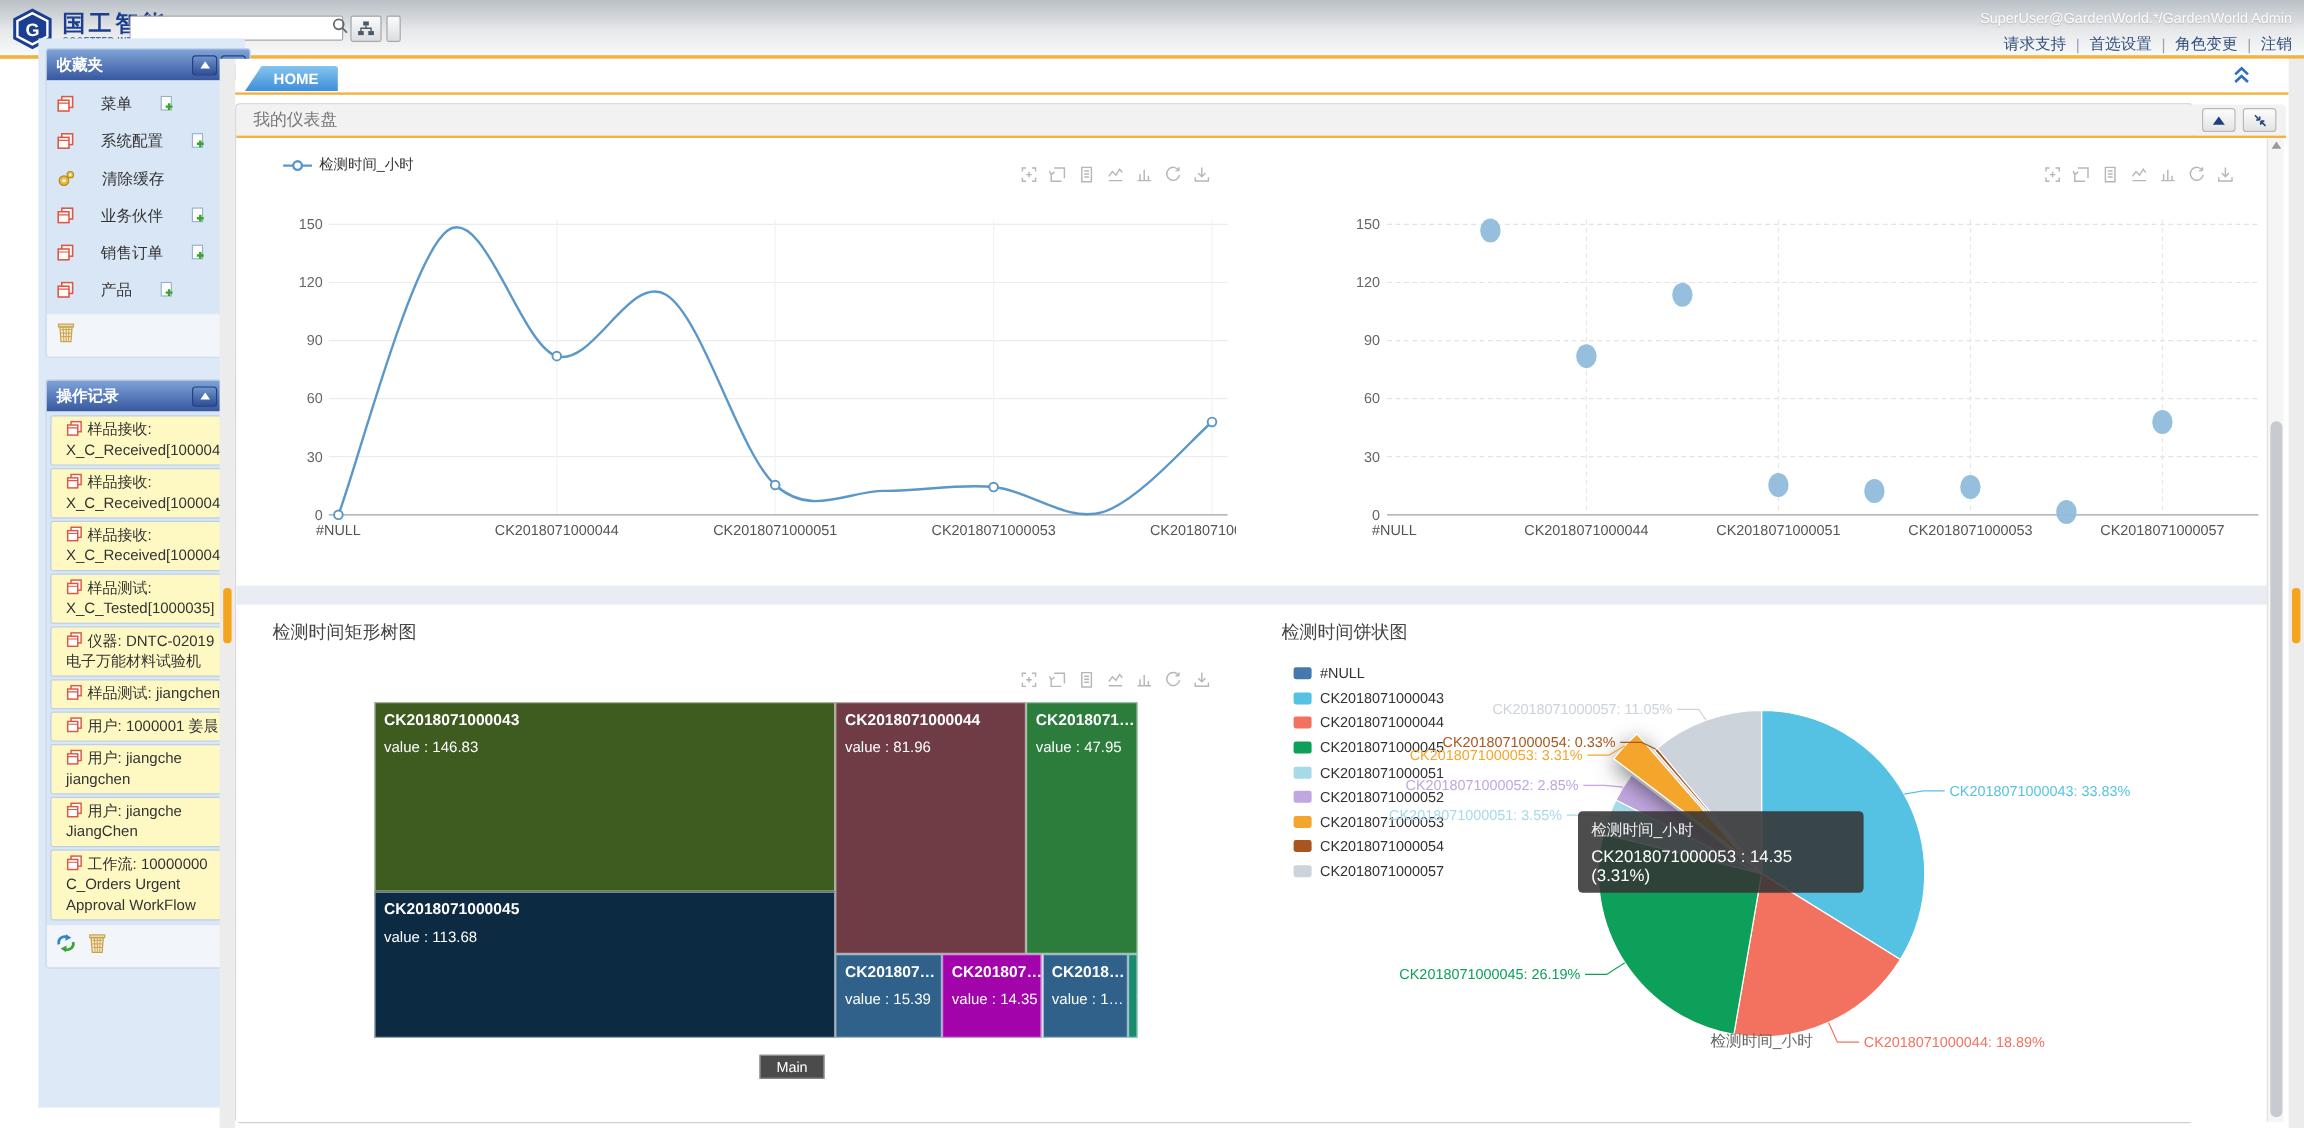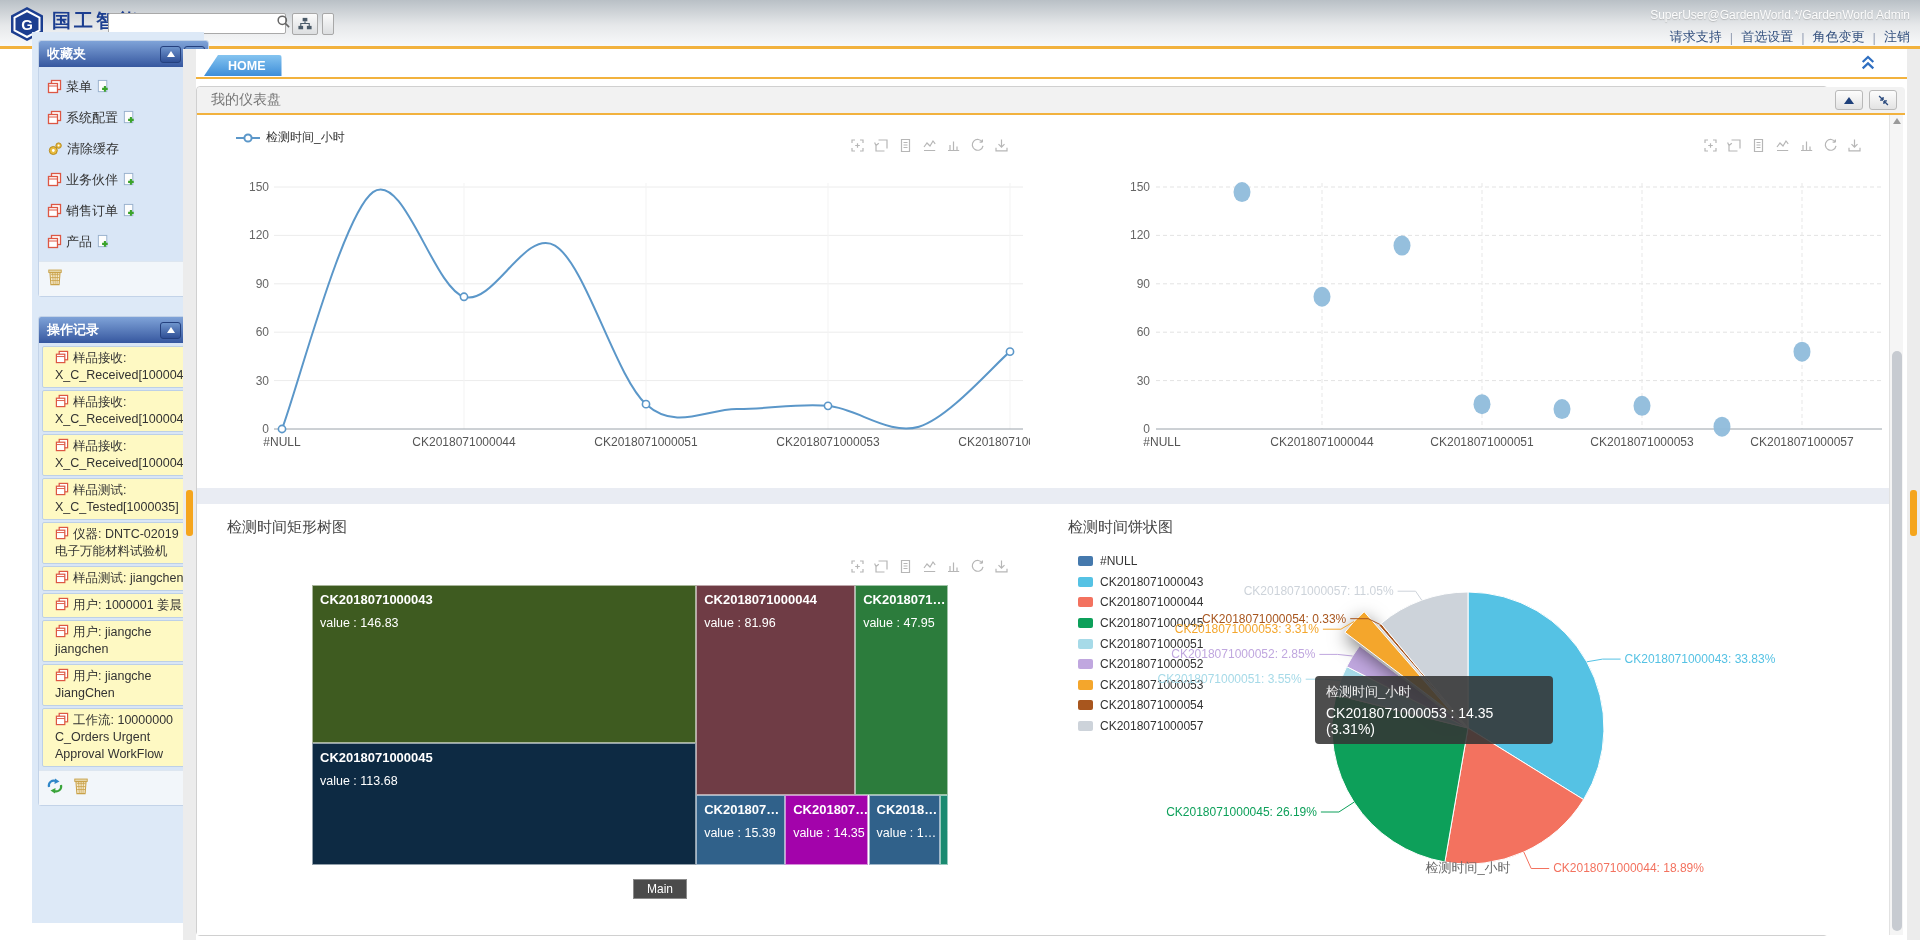--- a/index.html
+++ b/index.html
@@ -31,21 +31,21 @@
   .side-panel { position:absolute; left:6px; width:171px; background:#fdfdfe;
     border:1px solid #c3d3e8; border-radius:3px; }
   .side-panel-header { height:26px; background:linear-gradient(180deg,#7fa3d8,#36579f);
     border-radius:2px 2px 0 0; display:flex; align-items:center; padding:0 3px 0 8px; }
   .side-panel-title { color:#fff; font-weight:bold; font-size:13px; flex:1; }
   .sp-btn { width:21px; height:17px; margin-left:3px; border:1px solid #24407e; border-radius:3px;
     background:linear-gradient(#6e94cc,#2f4f96); display:flex; align-items:center; justify-content:center; }
   .tri-up-w { width:0; height:0; border-left:4px solid transparent; border-right:4px solid transparent;
     border-bottom:6px solid #fff; }
   .fav-body { background:#d9e6f6; padding:4px 0; }
-  .fav-item { height:31px; display:flex; align-items:center; gap:4px; padding-left:8px;
+  .fav-item { height:31px; display:flex; align-items:center; gap:22px; padding-left:8px;
     font-size:13px; color:#333; cursor:pointer; }
   .tool-row { background:#f2f6fa; border-top:1px solid #dde6f0; padding:5px 6px; display:flex; gap:6px; }
   .act-body { background:#d9e6f6; padding:3px; display:flex; flex-direction:column; gap:2px; }
   .act-item { background:#fef9c3; border:1px solid #bdd0e7; border-radius:2px; padding:3px 12px;
     font-size:12.5px; color:#333; line-height:17px; cursor:pointer; }
   .act-item svg { vertical-align:-2px; margin-right:4px; }
 
   
   .splitter { top:49px; width:13px; height:891px; background:#ececec; }
   .grabber { width:7px; height:46px; background:var(--grabber,#f5a51d); border-radius:3px; top:441px; cursor:pointer; }

